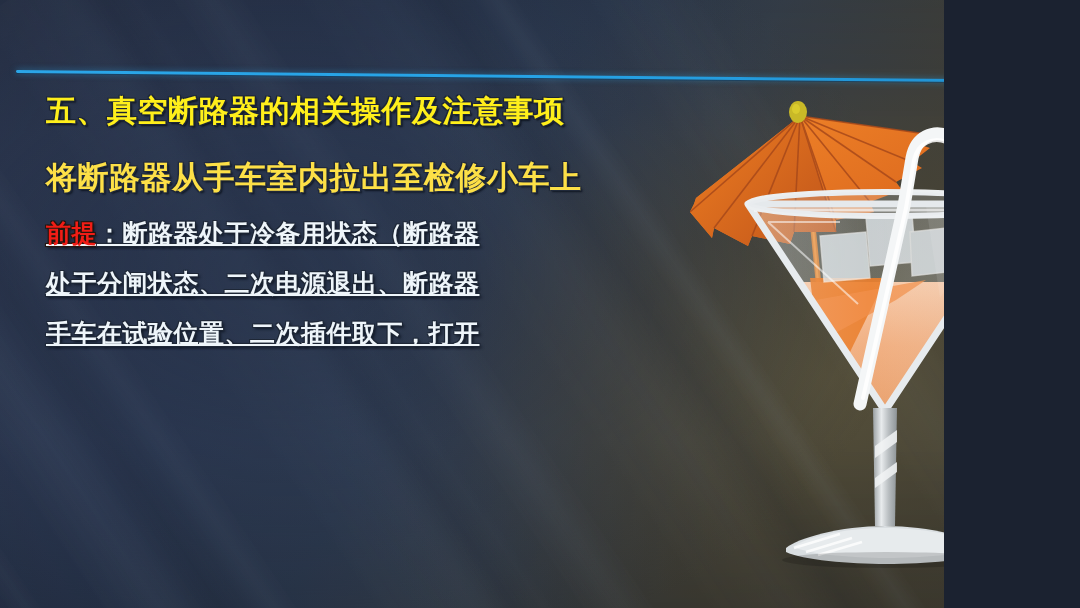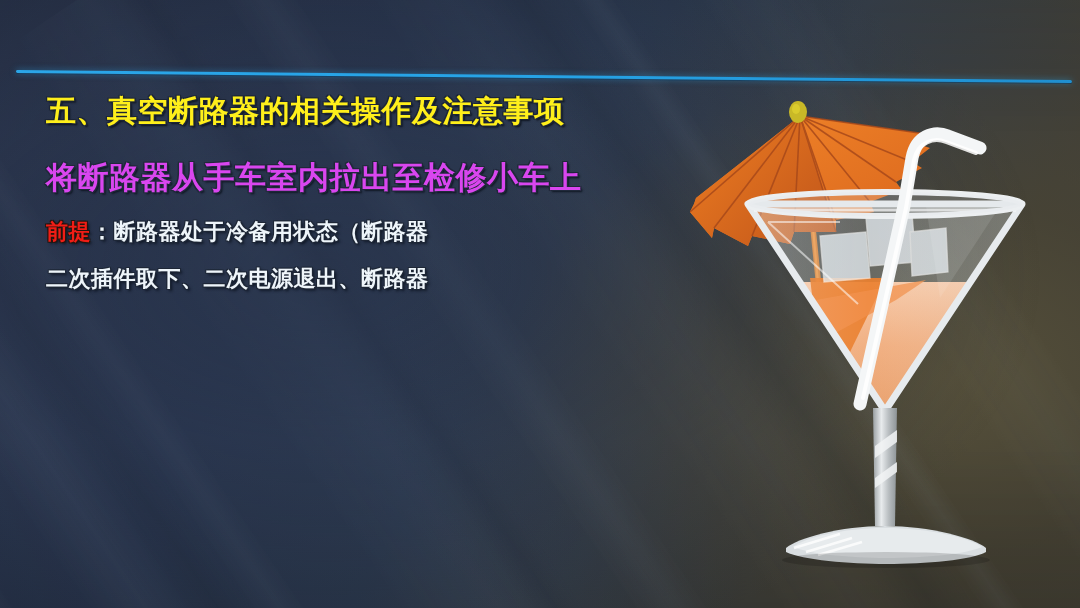--- a/index.html
+++ b/index.html
@@ -3,21 +3,21 @@
 <meta charset="utf-8">
 <title>Slide</title>
 <style>
   html, body {
     margin: 0;
     padding: 0;
     background: #1b2230;
   }
   #slide {
     position: relative;
-    width: 1080px;
+    width: 944px;
     height: 608px;
     overflow: hidden;
     font-family: "Liberation Sans", "DejaVu Sans", sans-serif;
     background: #28334a;
   }
 
   
   .bg-base {
     position: absolute;
     inset: 0;
@@ -98,35 +98,36 @@
     font-size: 30px;
     color: #ffef1b;
     margin-bottom: 36px;
     text-shadow:
       -1.3px -1.3px 0 #1d2636, 1.3px -1.3px 0 #1d2636,
       -1.3px  1.3px 0 #1d2636, 1.3px  1.3px 0 #1d2636,
        2px 2px 2px rgba(8,14,24,0.85);
   }
   .gold {
     font-size: 31px;
-    color: #d946ef;
+    color: #fde047;
     margin-bottom: 28px;
     text-shadow:
       -1.2px -1.2px 0 #20293a, 1.2px -1.2px 0 #20293a,
       -1.2px  1.2px 0 #20293a, 1.2px  1.2px 0 #20293a,
        2px 2px 2px rgba(8,14,24,0.8);
   }
   .body {
-    font-size: 22px;
+    font-size: 25px;
     color: #eef5fa;
     margin-bottom: 25px;
     text-shadow:
       -1.1px -1.1px 0 #1e2736, 1.1px -1.1px 0 #1e2736,
       -1.1px  1.1px 0 #1e2736, 1.1px  1.1px 0 #1e2736,
        2px 2px 3px rgba(6,12,22,0.85);
+    text-decoration: underline;
   }
   .body .hl {
     color: #f11d16;
     text-shadow:
       -1.1px -1.1px 0 #25160f, 1.1px -1.1px 0 #25160f,
       -1.1px  1.1px 0 #25160f, 1.1px  1.1px 0 #25160f,
        2px 2px 3px rgba(6,12,22,0.85);
   }
 
   
@@ -287,17 +288,18 @@
 
   <div class="text-col">
 
     <div class="line title">五、真空断路器的相关操作及注意事项</div>
 
     <div class="line gold">将断路器从手车室内拉出至检修小车上</div>
 
     <div class="line body">
       <span class="hl">前提</span><span>：断路器处于冷备用状态（断路器</span>
     </div>
-    <div class="line body">二次插件取下、二次电源退出、断路器</div>
+    <div class="line body">处于分闸状态、二次电源退出、断路器</div>
+    <div class="line body">手车在试验位置、二次插件取下，打开</div>
 
   </div>
 
 </div>
 
 </body></html>

